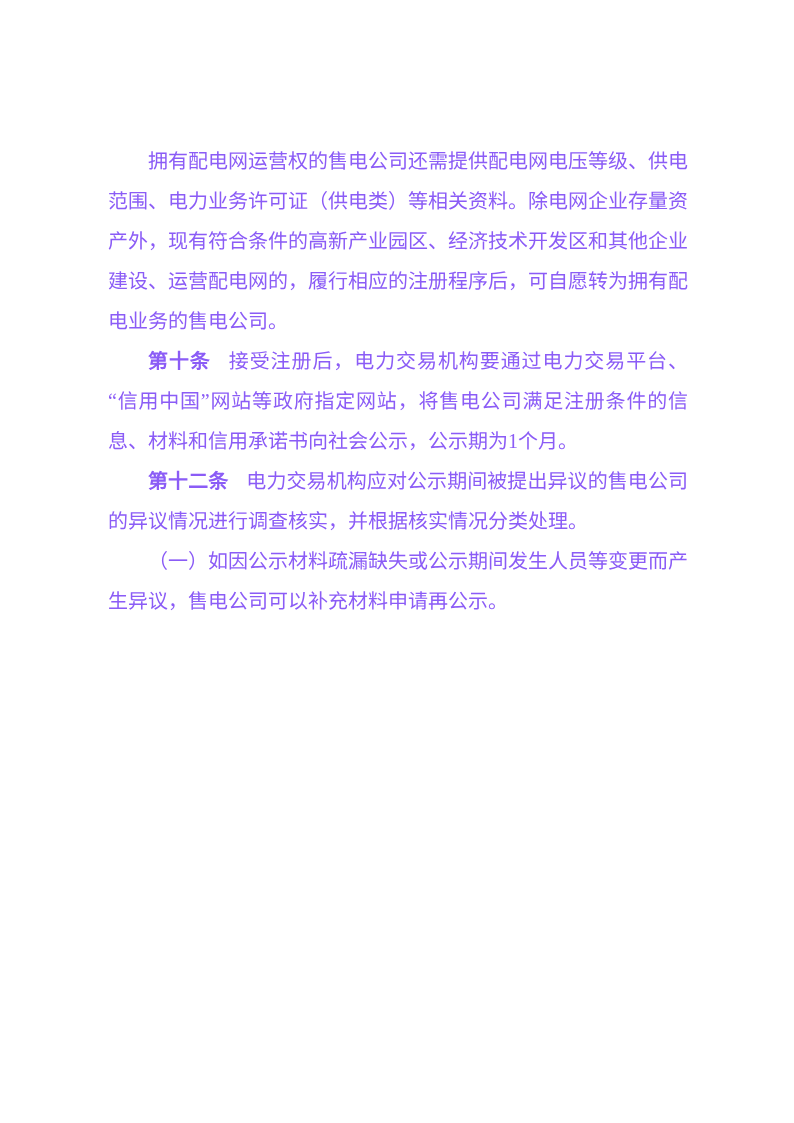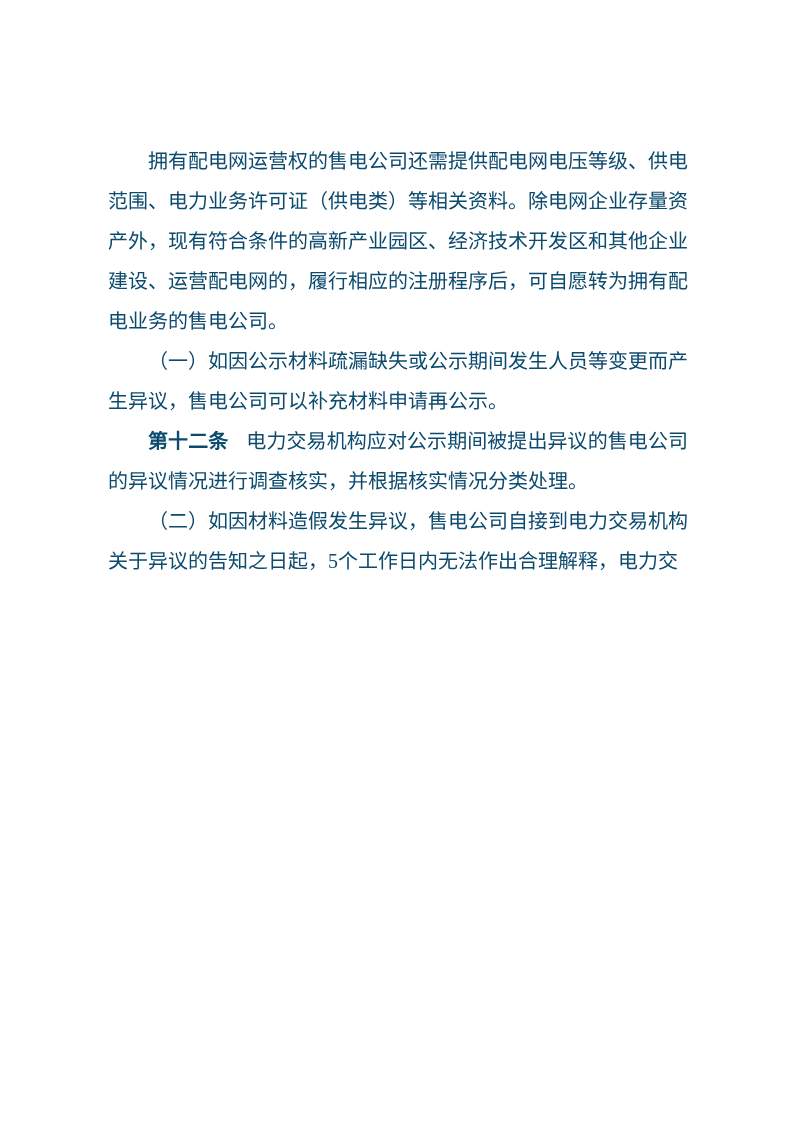--- a/index.html
+++ b/index.html
@@ -18,49 +18,49 @@
     overflow: hidden;
   }
   .content {
     width: 580px;
   }
   .para {
     margin: 0;
     font-family: "Liberation Serif", "DejaVu Serif", serif;
     font-size: 20px;
     line-height: 40px;
-    color: #0c4a6e;
+    color: #8b5cf6;
     text-align: justify;
     text-indent: 2em;
     letter-spacing: 0;
   }
   .para-label:not(:empty) {
     font-weight: bold;
     margin-right: 0.9em;
   }
 </style>
 </head>
 <body>
 
 <div class="page">
   <div class="content">
 
     <p class="para">
       <span class="para-label"></span><span>拥有配电网运营权的售电公司还需提供配电网电压等级、供电范围、电力业务许可证（供电类）等相关资料。除电网企业存量资产外，现有符合条件的高新产业园区、经济技术开发区和其他企业建设、运营配电网的，履行相应的注册程序后，可自愿转为拥有配电业务的售电公司。</span>
     </p>
 
+    <p class="para">
+      <span class="para-label">第十条</span><span>接受注册后，电力交易机构要通过电力交易平台、“信用中国”网站等政府指定网站，将售电公司满足注册条件的信息、材料和信用承诺书向社会公示，公示期为1个月。</span>
+    </p>
 
 
-
-    <p class="para">
-      <span class="para-label"></span><span>（一）如因公示材料疏漏缺失或公示期间发生人员等变更而产生异议，售电公司可以补充材料申请再公示。</span>
-    </p>
 
     <p class="para">
       <span class="para-label">第十二条</span><span>电力交易机构应对公示期间被提出异议的售电公司的异议情况进行调查核实，并根据核实情况分类处理。</span>
     </p>
 
     <p class="para">
-      <span class="para-label"></span><span>（二）如因材料造假发生异议，售电公司自接到电力交易机构关于异议的告知之日起，5个工作日内无法作出合理解释，电力交</span>
+      <span class="para-label"></span><span>（一）如因公示材料疏漏缺失或公示期间发生人员等变更而产生异议，售电公司可以补充材料申请再公示。</span>
     </p>
+
 
   </div>
 </div>
 
 </body></html>

